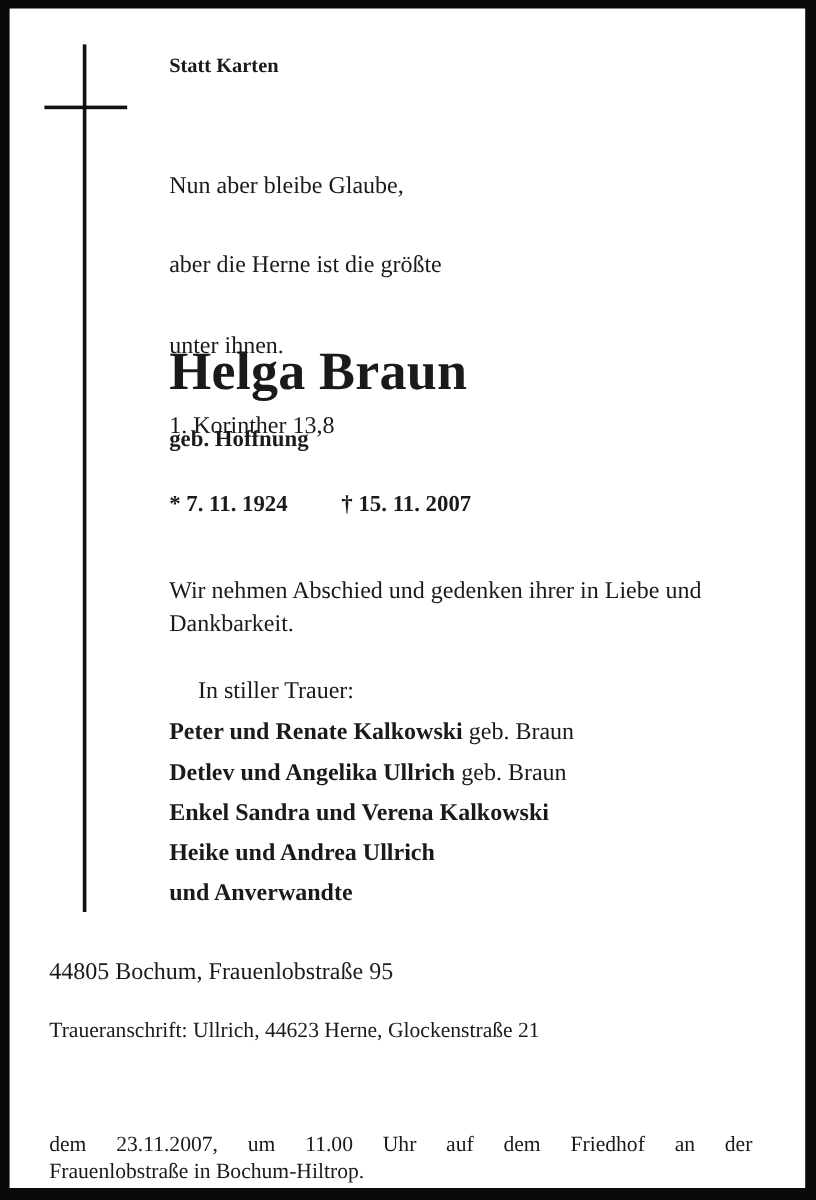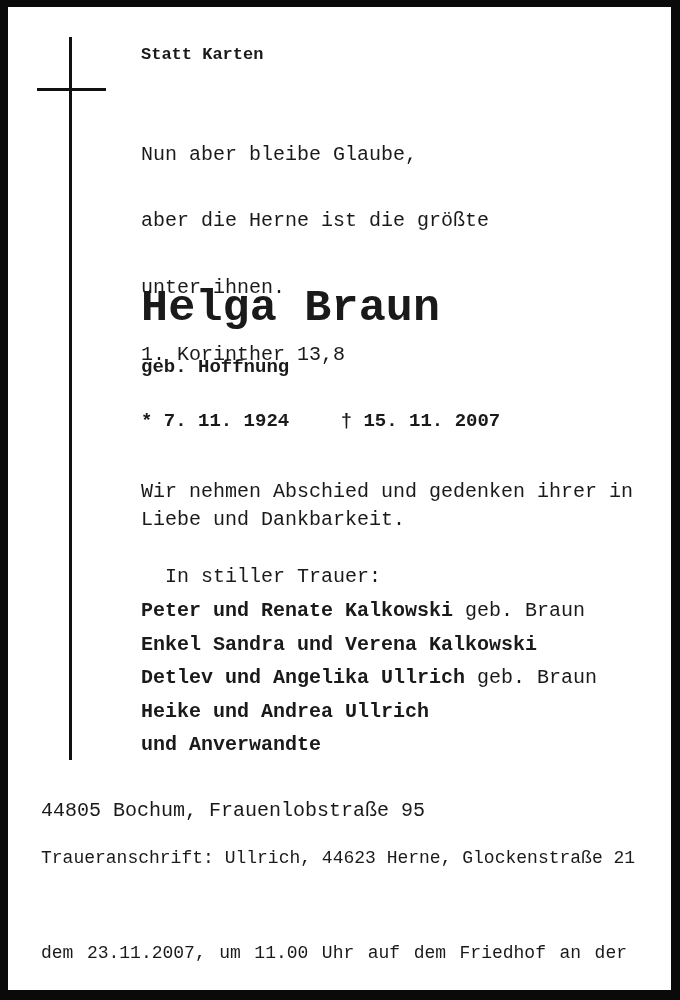--- a/index.html
+++ b/index.html
@@ -7,21 +7,21 @@
     .frame {
       position: absolute; left: 0; top: 0; width: 680px; height: 1000px;
       box-sizing: border-box;
       border-style: solid; border-color: #0a0a0a;
       border-width: 7px 9px 10px 8px;
       background: #ffffff;
     }
     .serif { font-family: "Liberation Serif", "DejaVu Serif", serif; color: #1a1a1a; }
     .cross-v { position: absolute; left: 69px; top: 37px; width: 3px; height: 723px; background: #111; }
     .cross-h { position: absolute; left: 37px; top: 88px; width: 69px; height: 3px; background: #111; }
-    .abs { position: absolute; white-space: nowrap; font-family: Liberation Mono, monospace; }
+    .abs { position: absolute; white-space: nowrap; }
     .header { left: 141px; top: 45px; font-size: 17px; font-weight: bold; }
     .verse { left: 141px; top: 99px; font-size: 20px; line-height: 22.3px; white-space: pre; }
     .name { left: 141px; top: 283px; font-size: 45px; font-weight: bold; letter-spacing: 0.2px; }
     .maiden { left: 141px; top: 356px; font-size: 19px; font-weight: bold; }
     .dates { left: 141px; top: 410px; font-size: 19px; font-weight: bold; }
     .dates .death { display: inline-block; margin-left: 40px; }
     .farewell { left: 141px; top: 478px; font-size: 20px; line-height: 28px; white-space: normal; width: 500px; }
     .mourn-label { left: 141px; top: 565px; font-size: 20px; margin-left: 24px; }
     .mourners { left: 141px; top: 594px; font-size: 20px; line-height: 33.6px; font-weight: bold; }
     .mourners .suffix { font-weight: normal; }
@@ -54,24 +54,25 @@
   <span>* 7. 11. 1924</span>
   <span class="death">† 15. 11. 2007</span>
 </div>
 
 <div class="abs serif farewell">Wir nehmen Abschied und gedenken ihrer in Liebe und Dankbarkeit.</div>
 
 <div class="abs serif mourn-label">In stiller Trauer:</div>
 
 <div class="abs serif mourners">
   <div><span>Peter und Renate Kalkowski</span><span class="suffix"> geb. Braun</span></div>
+  <div><span>Detlev und Angelika Ullrich</span><span class="suffix"> geb. Braun</span></div>
   <div><span>Enkel Sandra und Verena Kalkowski</span></div>
-  <div><span>Detlev und Angelika Ullrich</span><span class="suffix"> geb. Braun</span></div>
   <div><span>Heike und Andrea Ullrich</span></div>
   <div><span>und Anverwandte</span></div>
 </div>
 
 <div class="abs serif addr">44805 Bochum, Frauenlobstraße 95</div>
 <div class="abs serif trauer">Traueranschrift: Ullrich, 44623 Herne, Glockenstraße 21</div>
 
 <div class="abs serif ceremony">
   <div style="text-align-last: justify; margin-top: 40px;">dem 23.11.2007, um 11.00 Uhr auf dem Friedhof an der</div>
+  <div class="last">Frauenlobstraße in Bochum-Hiltrop.</div>
 </div>
 
 </body></html>

